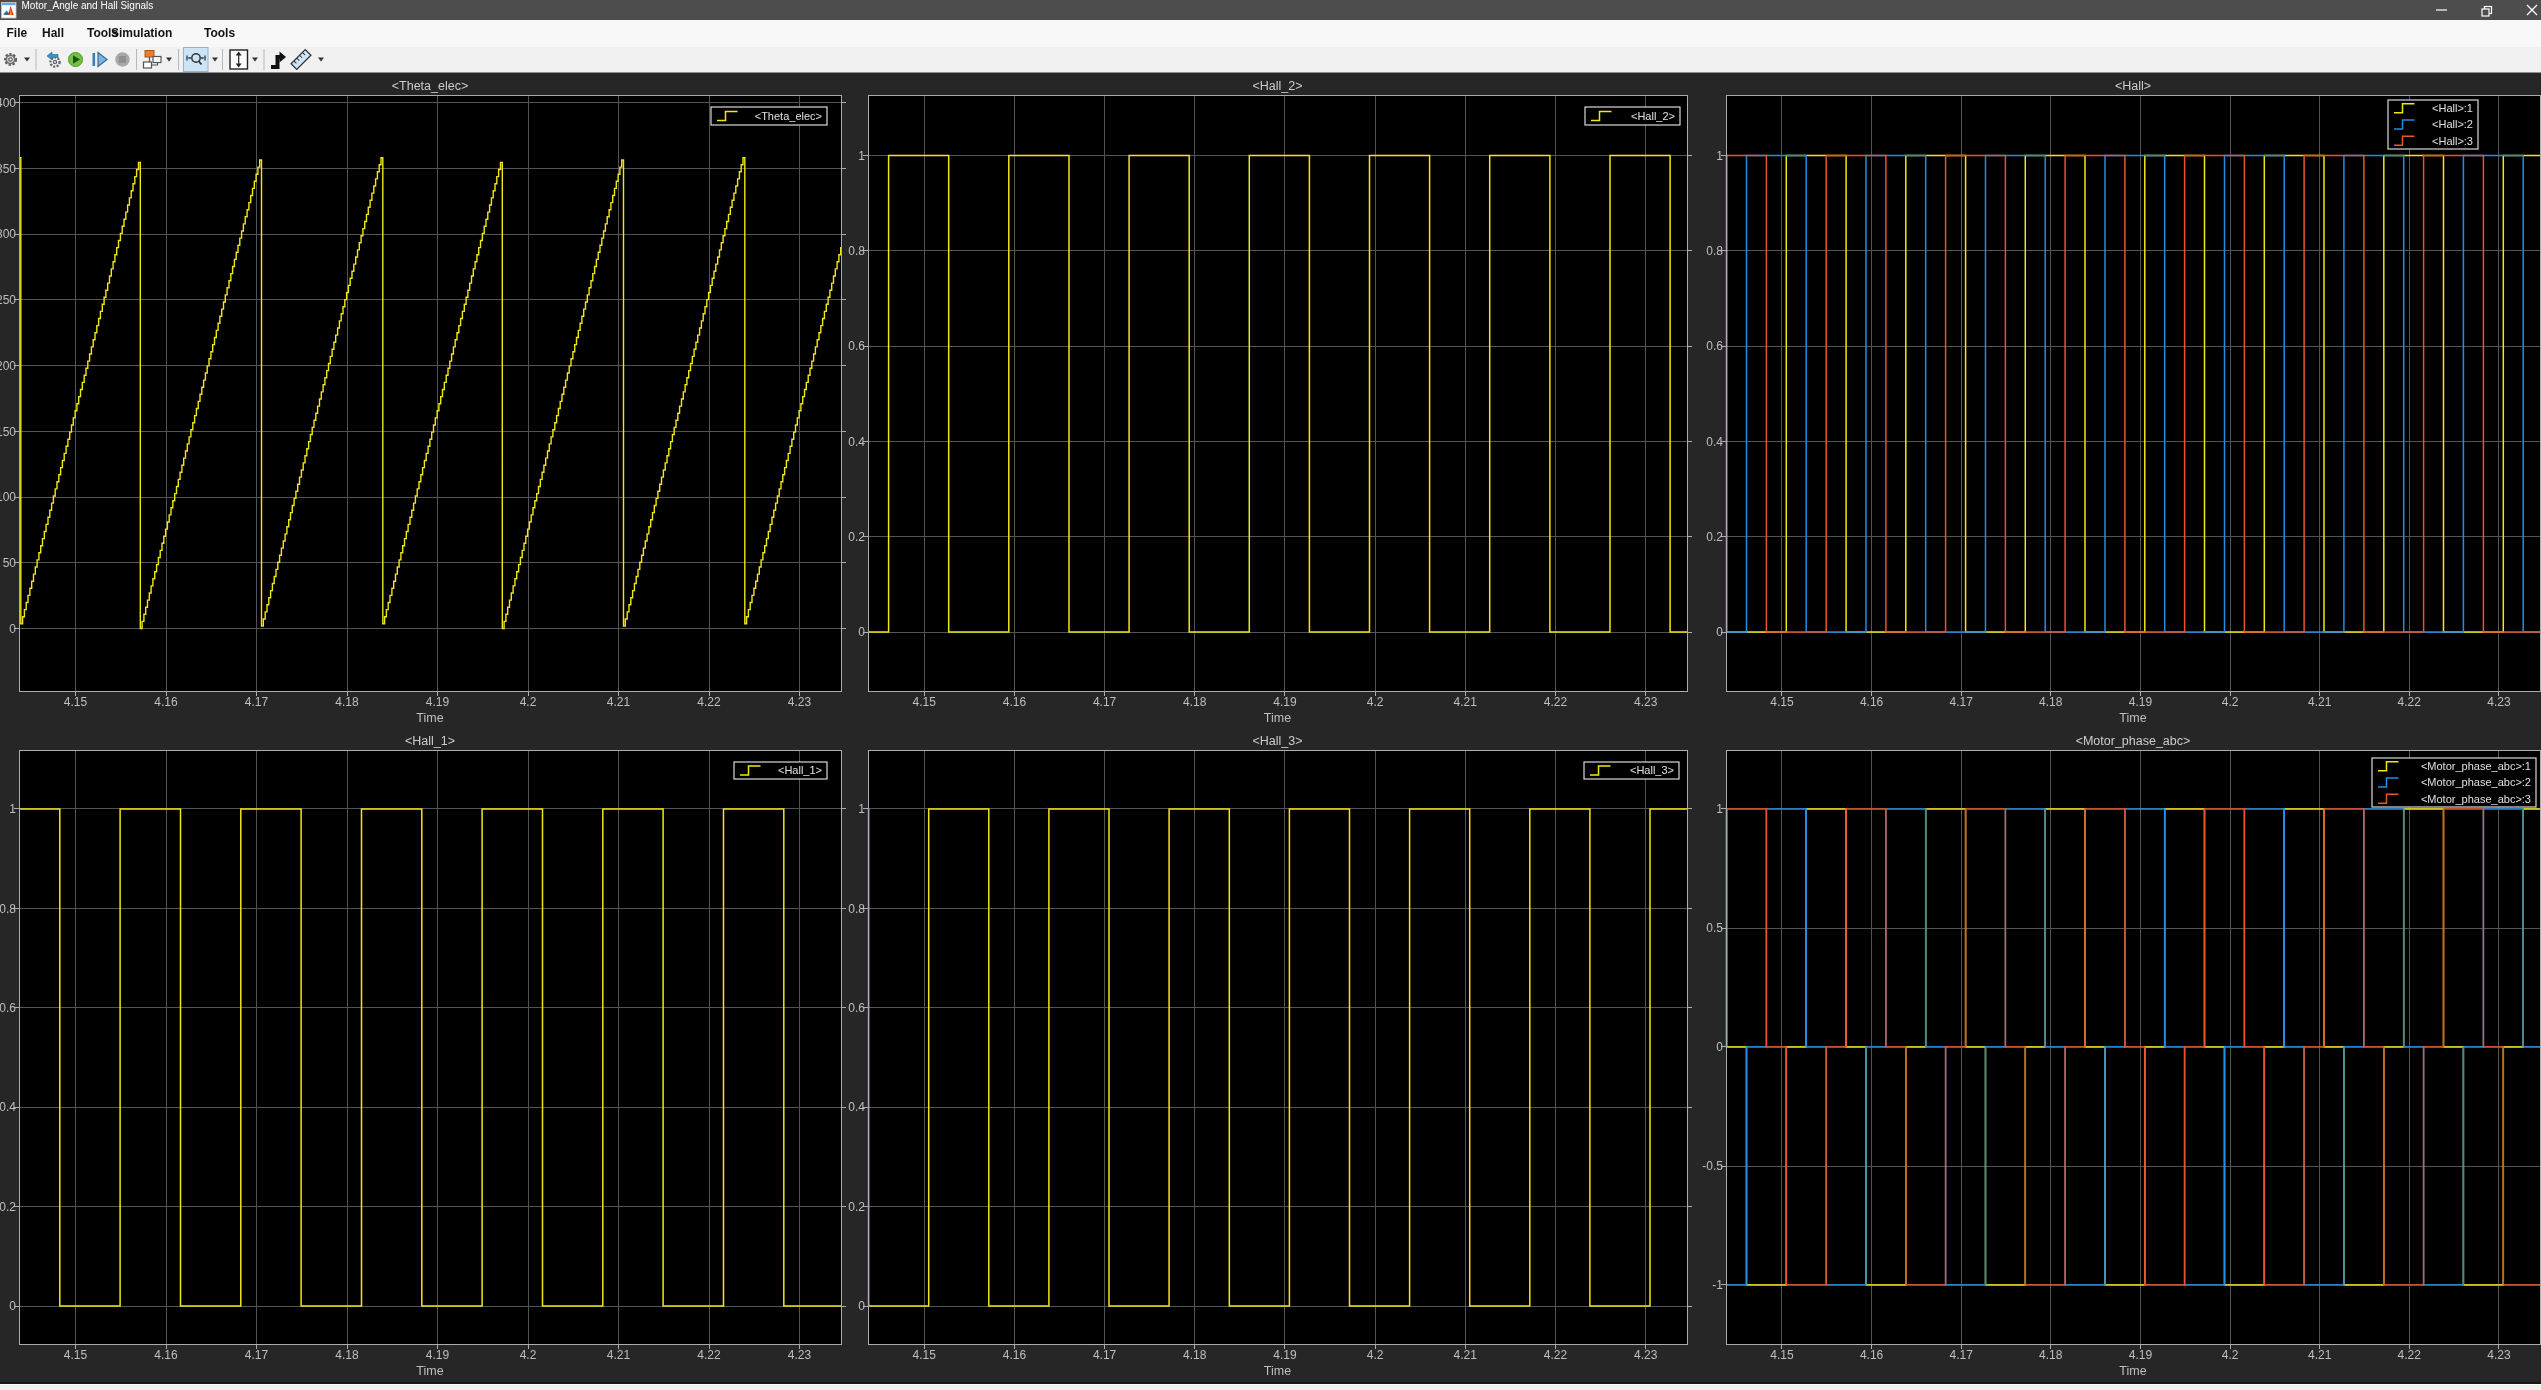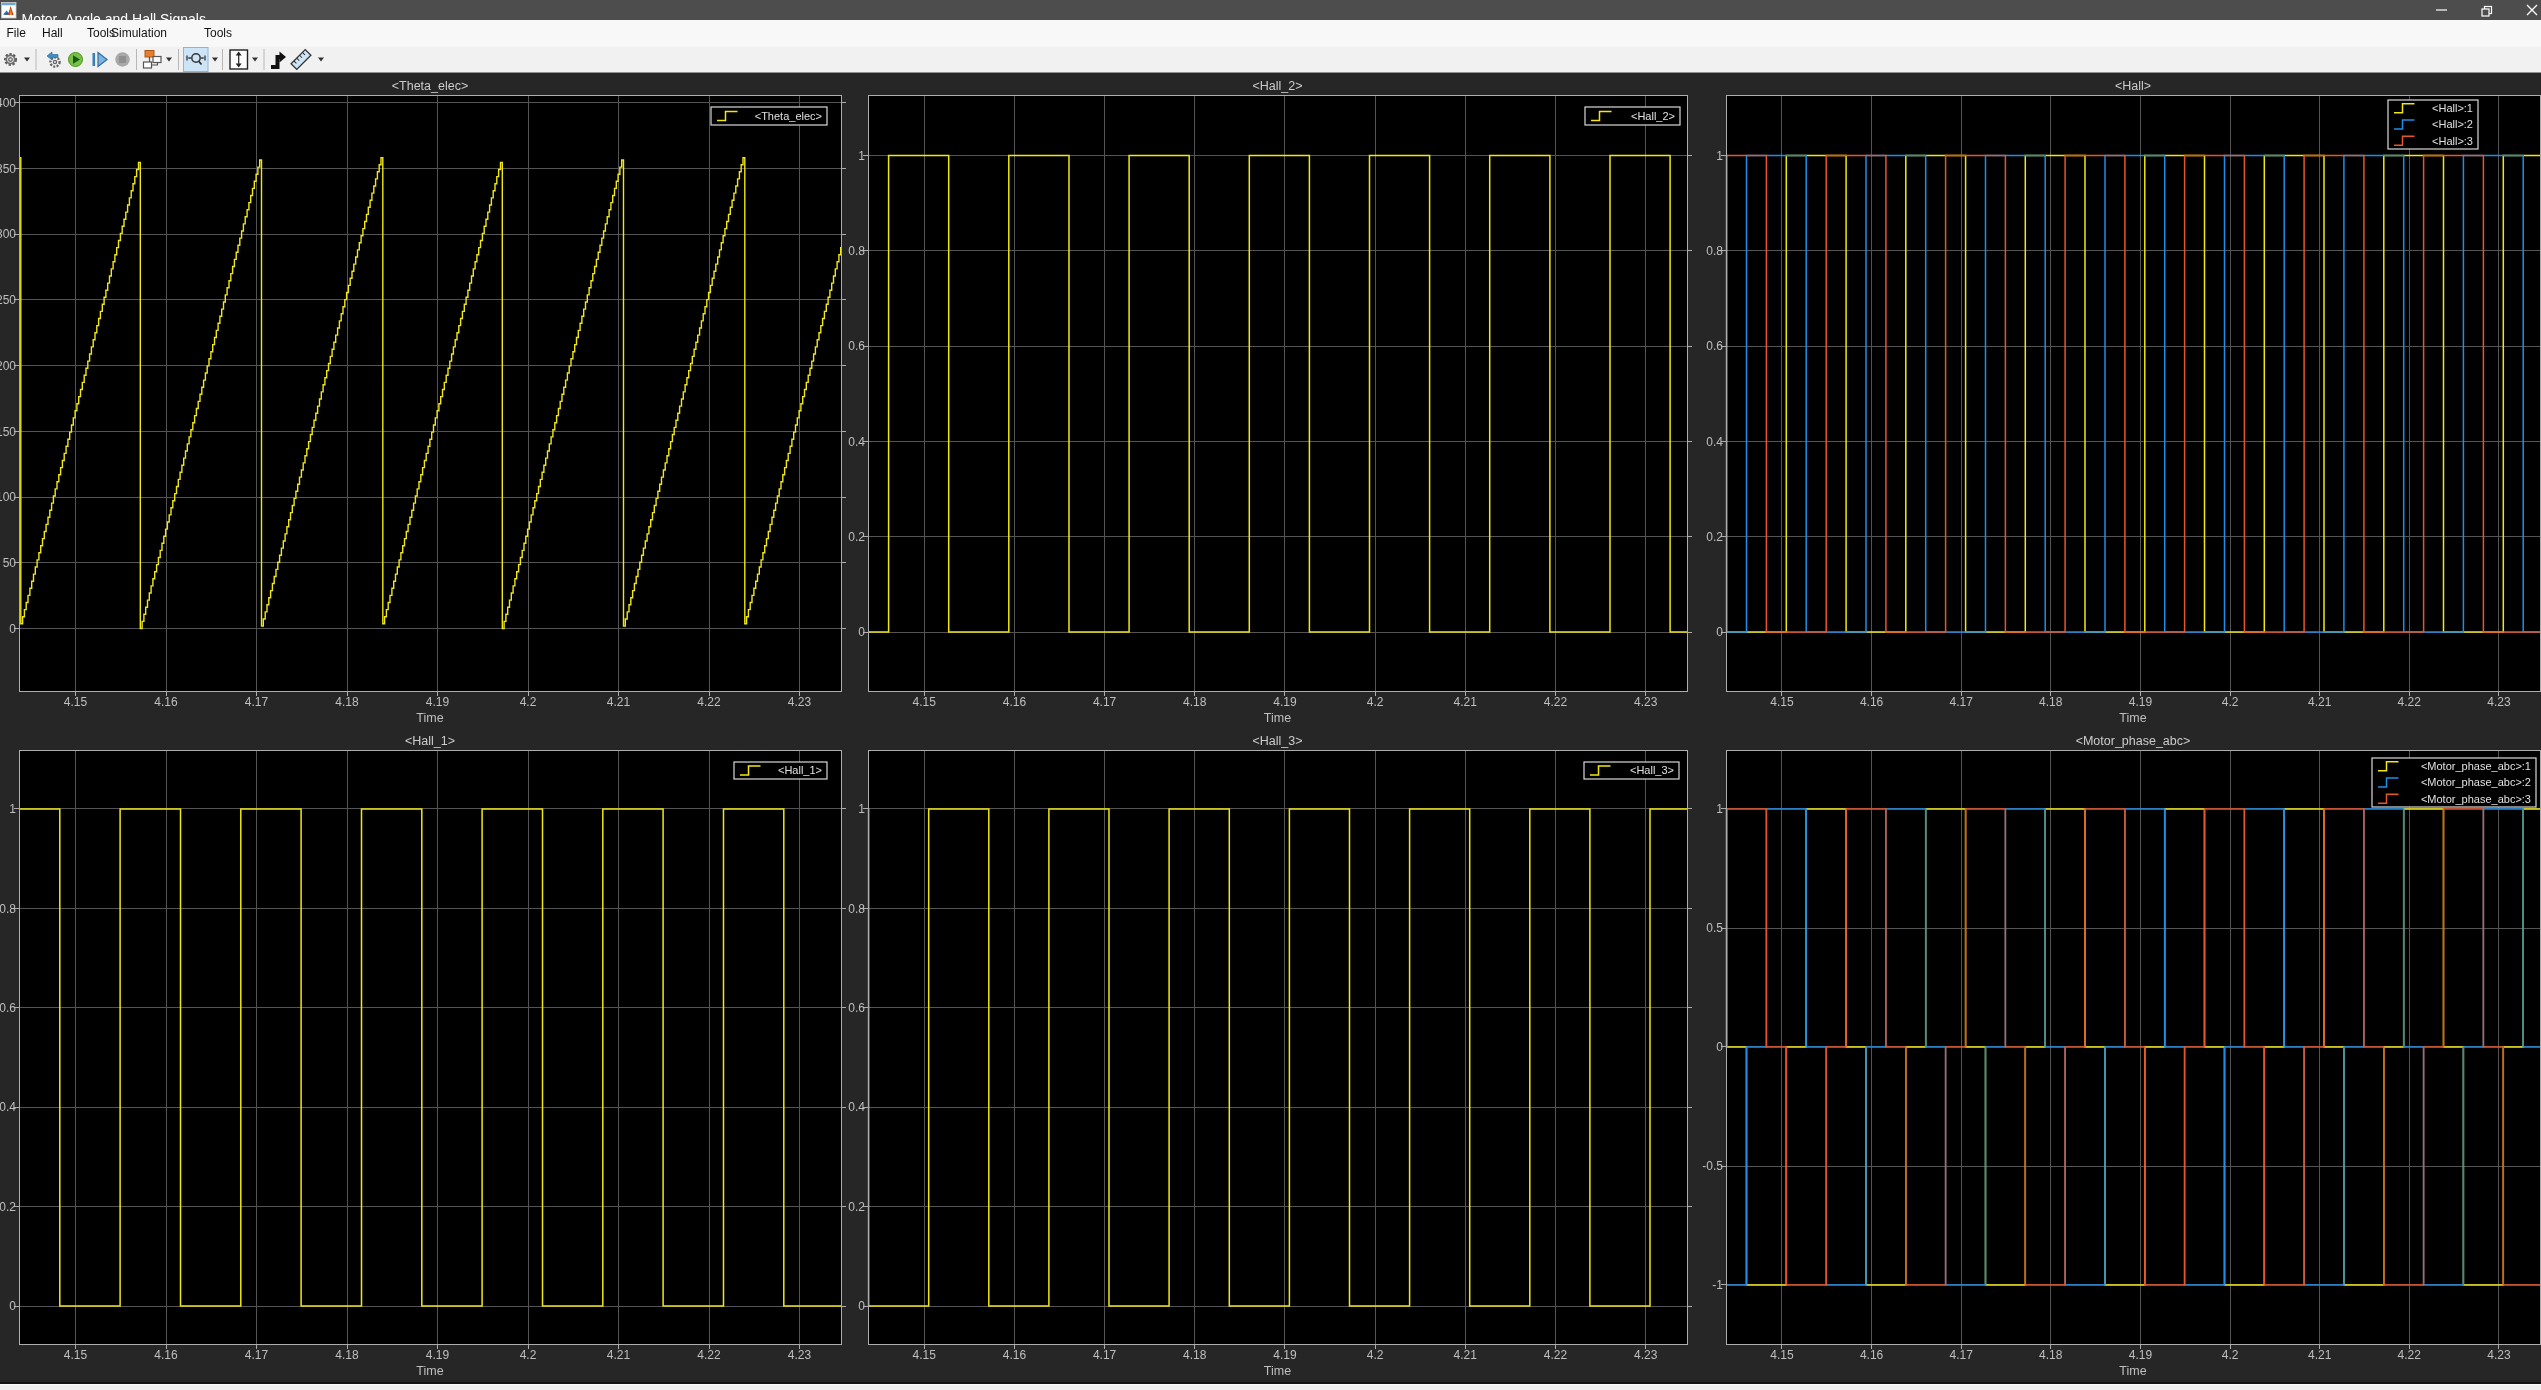--- a/index.html
+++ b/index.html
@@ -1,17 +1,17 @@
 <!DOCTYPE html>
 <html><head><meta charset="utf-8"><style>
 html,body{margin:0;padding:0;width:2541px;height:1390px;overflow:hidden;background:#262626;
 font-family:"Liberation Sans",sans-serif;}
 #titlebar{position:absolute;left:0;top:0;width:100%;height:20px;background:#4d4d4d;z-index:5;}
-#titlebar .t{position:absolute;left:21.5px;top:11px;color:#fff;font-size:14px;}
-#menubar{position:absolute;left:0;top:20px;width:100%;height:27px;background:#f8f8f8;z-index:5;}
+#titlebar .t{position:absolute;left:21.5px;top:0;color:#fff;font-size:10px;}
+#menubar{position:absolute;left:0;top:20px;width:100%;height:27px;background:#f8f8f8;z-index:5;font-weight:bold;}
 #menubar span{position:absolute;top:6px;font-size:12px;color:#111;}
 #toolbar{position:absolute;left:0;top:47px;width:100%;height:25px;background:#f1f1f1;border-bottom:1px solid #909090;z-index:5;}
 #statusbar{position:absolute;left:0;top:1384px;width:100%;height:6px;background:#f1f1f1;border-top:1.5px solid #fefefe;z-index:5;}
 </style></head><body>
 <div id="titlebar">
     <svg width="16" height="17" viewBox="0 0 16 17" style="position:absolute;left:1px;top:1.5px">
       <rect x="0.5" y="0.5" width="14.5" height="15.5" fill="#fdfdfd" stroke="#c8c8c8" stroke-width="0.8"></rect>
       <rect x="1" y="1" width="13.5" height="2.2" fill="#63a9e3"></rect>
       <path d="M 2 12.5 L 5.5 8.5 L 7 10 L 8.5 12.5 Z" fill="#2f7ec4"></path>
       <path d="M 2.5 12.8 L 6 11 L 8.8 12.8 Z" fill="#1d4f86"></path>

